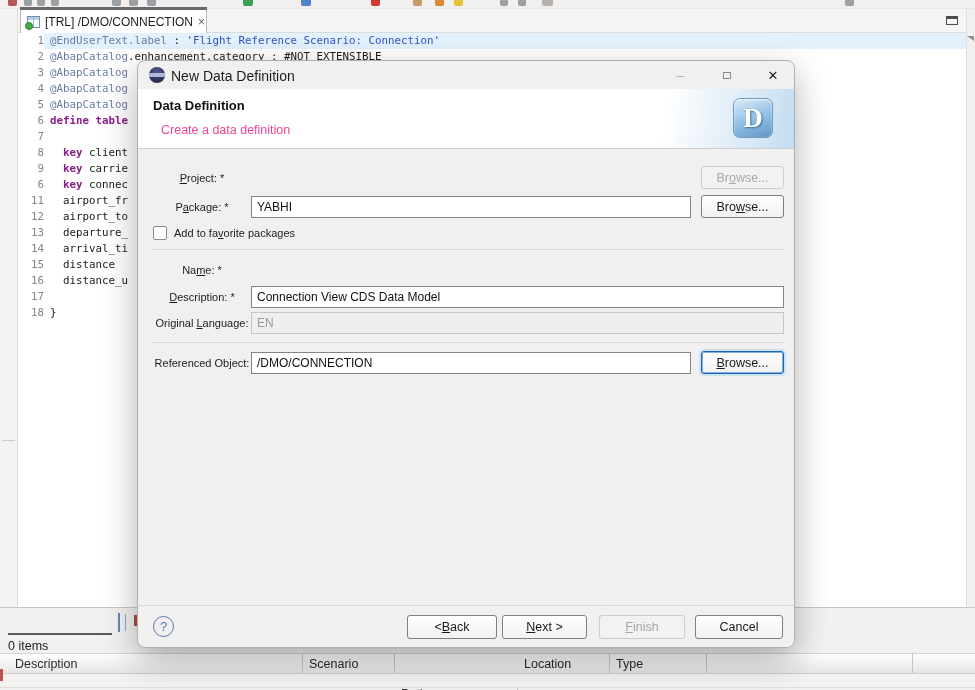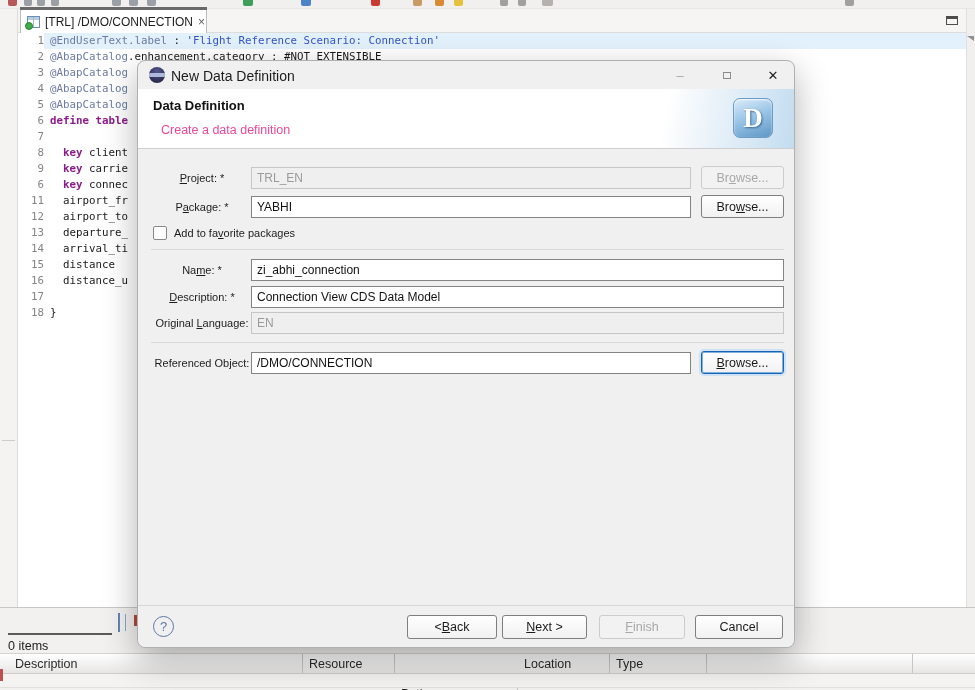--- a/index.html
+++ b/index.html
@@ -177,21 +177,21 @@
     <span class="close-x">×</span>
   </div>
   <div id="problems-tab-underline"></div>
   <div id="second-tab">
     <span class="grid-icon"></span>
   </div>
   <div id="tab-red-sliver"></div>
   <div id="items-count">0 items</div>
   <div id="problems-header">
       <div class="col-header" style="width: 303px;">Description</div>
-      <div class="col-header" style="width: 92px;">Resource</div>
+      <div class="col-header" style="width: 92px;">Scenario</div>
       <div class="col-header" style="width: 123px; margin-top: 30px;">Path</div>
       <div class="col-header" style="width: 92px;">Location</div>
       <div class="col-header" style="width: 97px;">Type</div>
       <div class="col-filler"></div>
     </div>
   <div id="problems-emptyrow"></div>
   <div id="red-marker"></div>
 </div>
 
 <div id="dialog">
@@ -206,36 +206,34 @@
     <div class="swoosh"></div>
     <div id="dlg-header-title">Data Definition</div>
     <div id="dlg-header-sub">Create a data definition</div>
     <div id="d-logo">
         <span>D</span>
       </div>
   </div>
 
   <div class="dlg-row" id="row-project">
     <span class="fld-label"><u>P</u>roject: *</span>
-    <input class="fld-input" disabled="" value="TRL_EN" style="">
     <span class="btn browse disabled">Br<u>o</u>wse...</span>
   </div>
   <div class="dlg-row" id="row-package">
     <span class="fld-label">P<u>a</u>ckage: *</span>
     <input class="fld-input" value="YABHI" style="">
     <span class="btn browse">Bro<u>w</u>se...</span>
   </div>
   <div class="dlg-row" id="row-favorite">
     <span class="cb"></span>
     <span class="fld-label">Add to fa<u>v</u>orite packages</span>
   </div>
   <div class="dlg-hr" id="hr1"></div>
   <div class="dlg-row" id="row-name">
     <span class="fld-label">Na<u>m</u>e: *</span>
-    <input class="fld-input wide" value="zi_abhi_connection" style="">
   </div>
   <div class="dlg-row" id="row-description">
     <span class="fld-label"><u>D</u>escription: *</span>
     <input class="fld-input wide" value="Connection View CDS Data Model" style="">
   </div>
   <div class="dlg-row" id="row-language">
     <span class="fld-label">Original <u>L</u>anguage:</span>
     <input class="fld-input wide" disabled="" value="EN" style="">
   </div>
   <div class="dlg-hr" id="hr2"></div>

